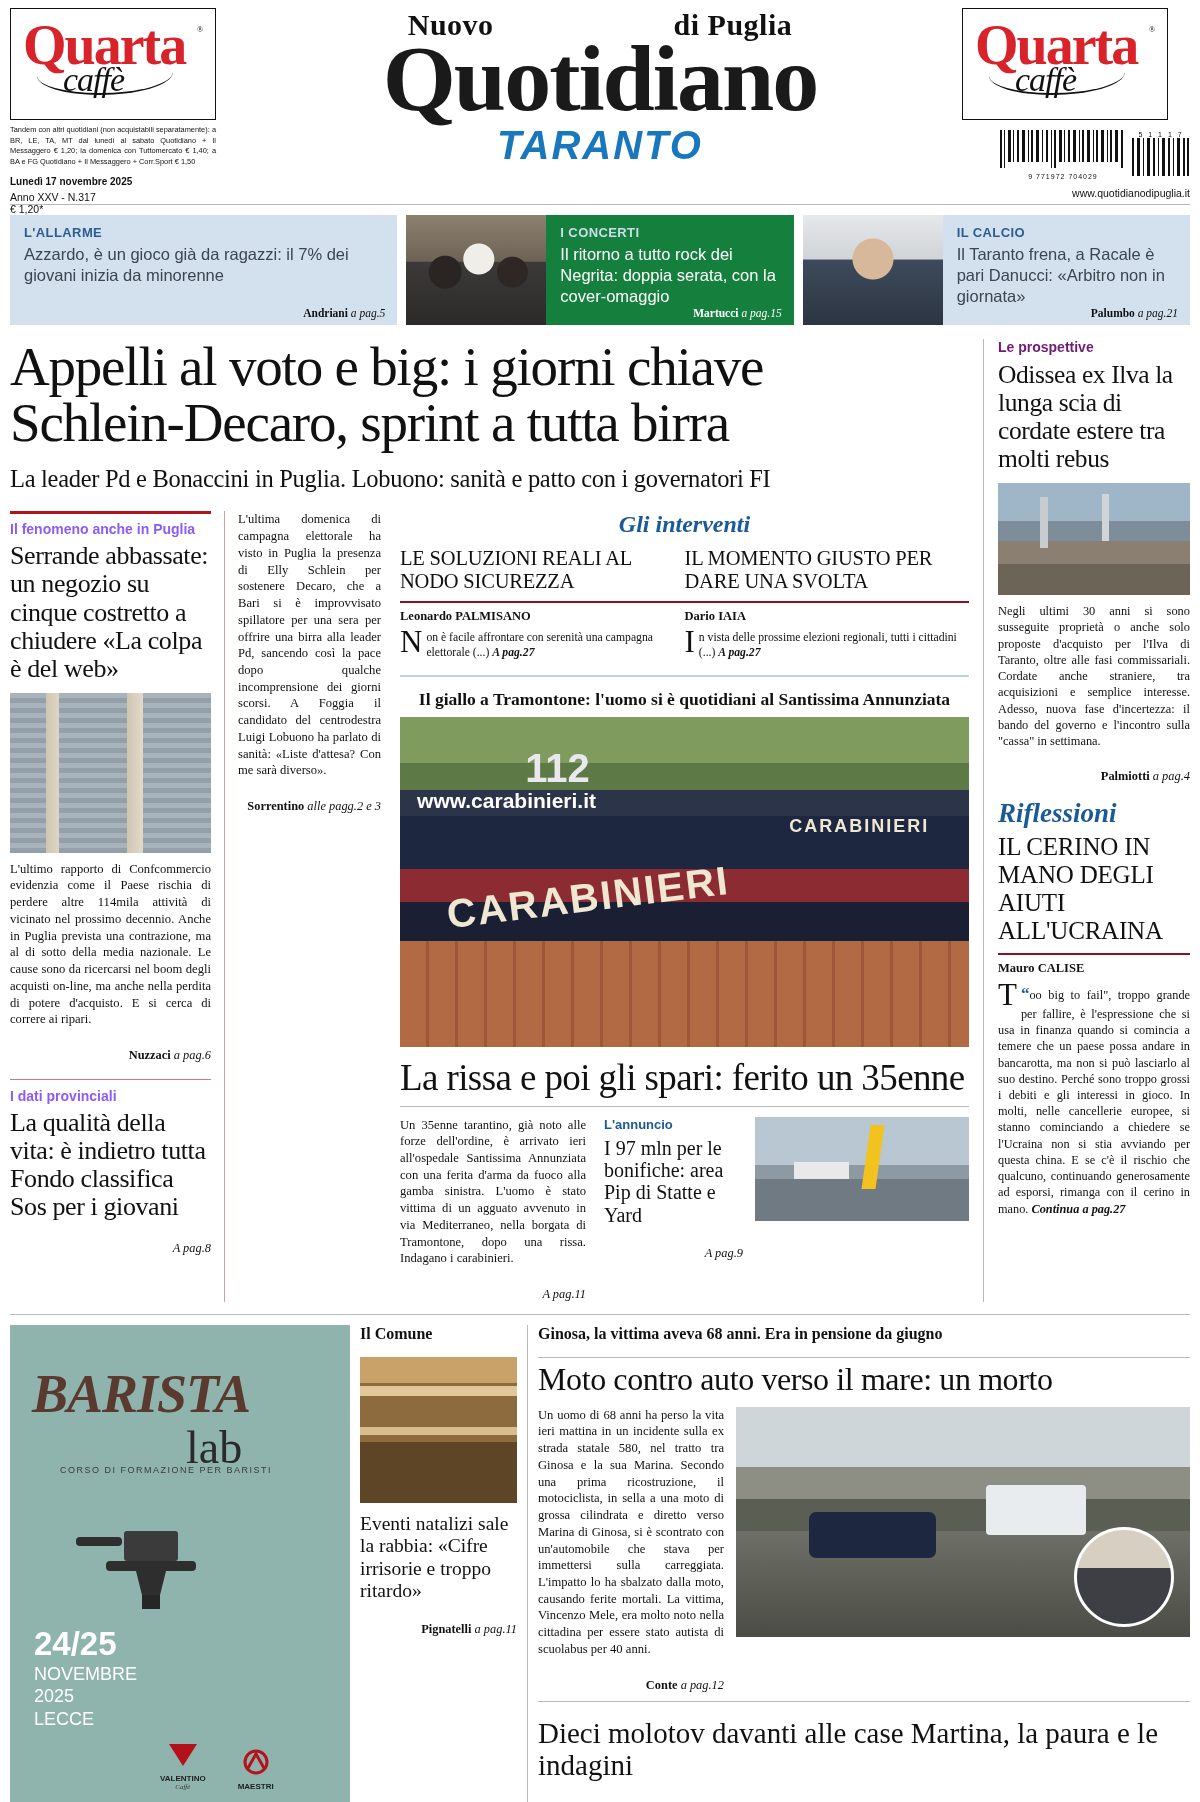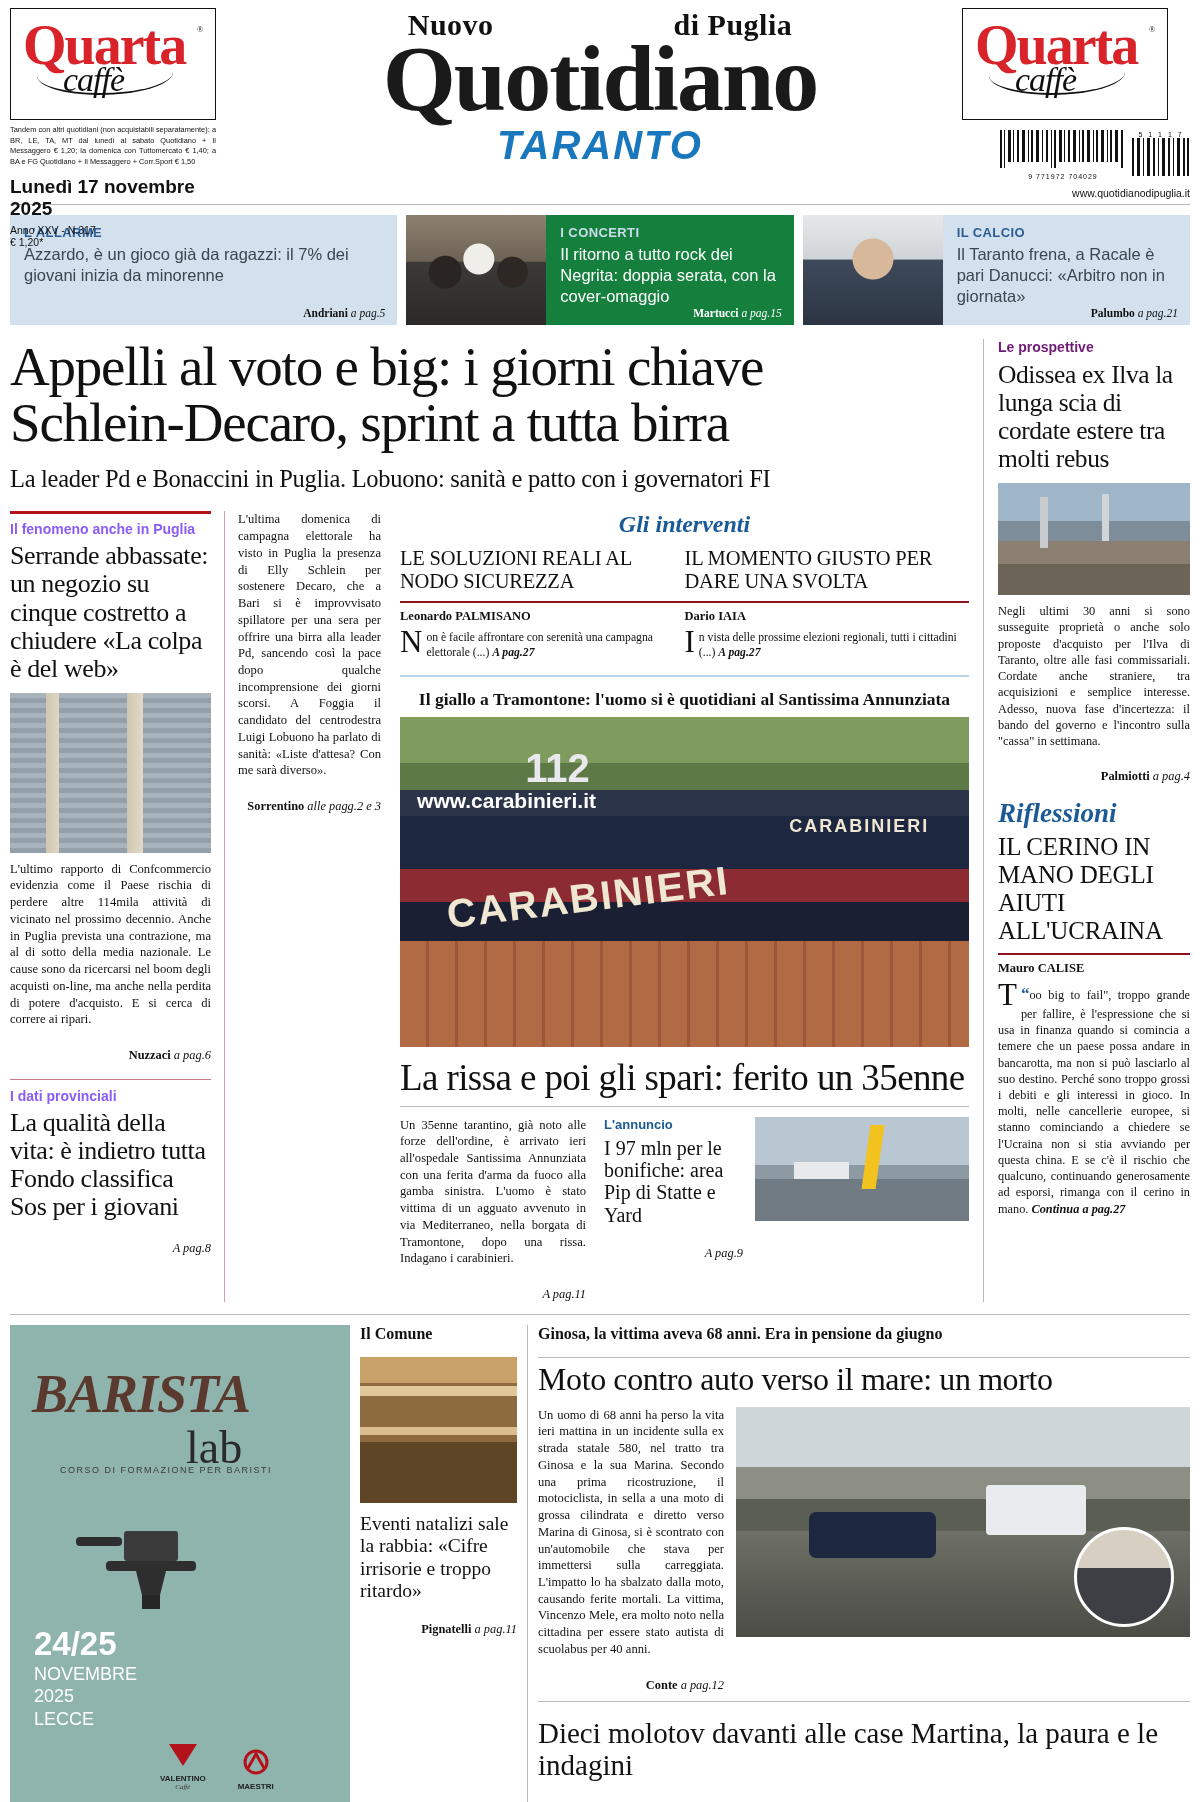--- a/index.html
+++ b/index.html
@@ -8,21 +8,21 @@
 
   
   .masthead{display:flex;align-items:flex-start;height:200px;position:relative;}
   .mh-left{width:228px;flex:0 0 228px;padding-top:8px;}
   .quarta-box{border:1px solid #111;height:112px;width:206px;box-sizing:border-box;position:relative;background:#fff;}
   .quarta-word{position:absolute;left:12px;top:8px;font-family:"Liberation Serif",serif;font-weight:bold;font-size:56px;color:#d8232a;letter-spacing:-2px;line-height:1;}
   .quarta-reg{position:absolute;right:12px;top:16px;font-size:8px;color:#111;}
   .quarta-caffe{position:absolute;left:52px;top:52px;font-family:"Liberation Serif",serif;font-style:italic;font-size:34px;color:#111;letter-spacing:-1px;}
   .quarta-swoosh{position:absolute;left:26px;top:44px;width:136px;height:40px;border-bottom:2px solid #111;border-radius:0 0 60% 50%;}
   .tandem{font-family:"Liberation Sans",sans-serif;font-size:7.4px;line-height:1.42;margin-top:5px;width:206px;text-align:justify;color:#111;}
-  .dateline{font-family:"Liberation Sans",sans-serif;font-weight:bold;font-size:19px;margin-top:9px;color:#111;}
+  .dateline{font-family:"Liberation Sans",sans-serif;font-weight:bold;font-size:10px;margin-top:9px;color:#111;}
   .issueline{display:flex;width:206px;justify-content:space-between;font-family:"Liberation Sans",sans-serif;font-size:10.5px;margin-top:4px;color:#111;flex-direction:column;}
 
   .mh-center{flex:1;text-align:center;position:relative;padding-top:8px;}
   .nuovo-row{display:flex;justify-content:center;align-items:baseline;gap:180px;font-family:"Liberation Serif",serif;font-size:30px;font-weight:bold;color:#111;letter-spacing:0.5px;}
   .maintitle{font-family:"Liberation Serif",serif;font-weight:bold;font-size:94px;line-height:0.9;letter-spacing:-2px;margin-top:-6px;color:#1a1a1a;}
   .taranto{font-family:"Liberation Sans",sans-serif;font-weight:bold;font-style:italic;font-size:40px;color:#1977bd;letter-spacing:2px;margin-top:2px;}
 
   .mh-right{width:228px;flex:0 0 228px;padding-top:8px;text-align:right;}
   .barcodes{display:flex;justify-content:flex-end;align-items:flex-end;gap:6px;margin-top:10px;}
   .bc{height:38px;}

